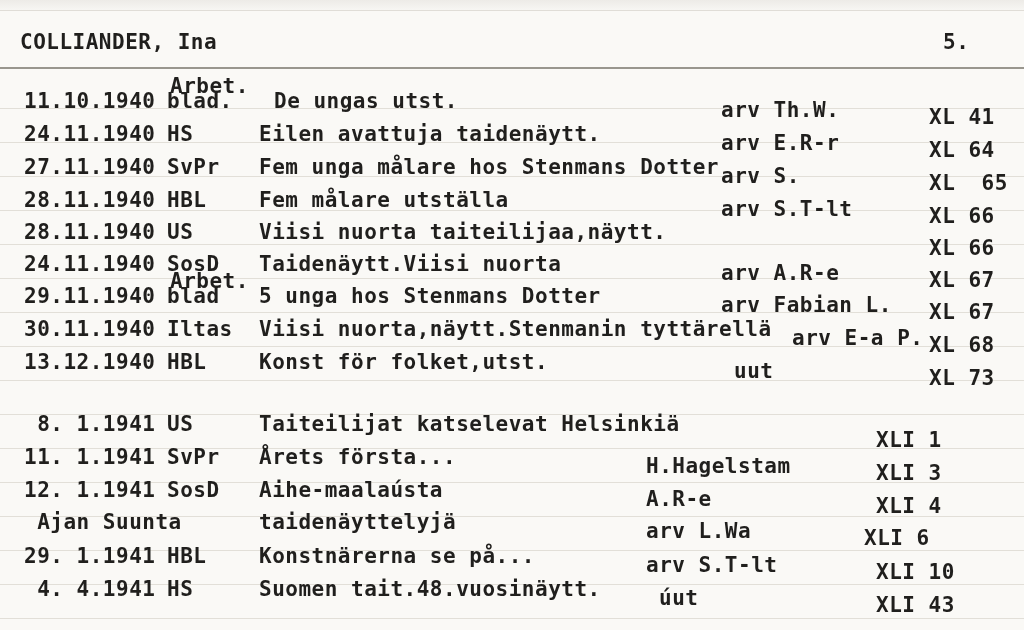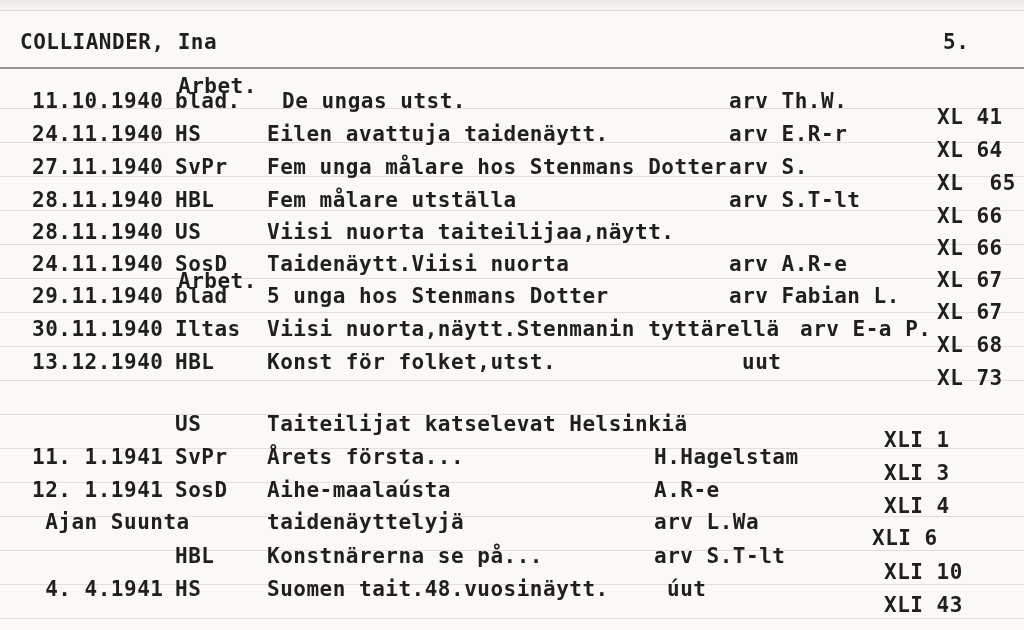--- a/index.html
+++ b/index.html
@@ -47,33 +47,33 @@
     width: 1001px; height: 28px;
     font-size: 21px;
     letter-spacing: 0.5px;
     white-space: pre;
   }
   .card-title { position: absolute; left: 20px; top: 0; }
   .page-no    { position: absolute; left: 943px; top: 0; }
 
   .row {
     position: absolute;
-    left: 12px;
+    left: 4px;
     width: 1013px;
     height: 26px;
     font-size: 21px;
     letter-spacing: 0.5px;
     line-height: 26px;
     white-space: pre;
   }
   .cell { position: absolute; top: 0; white-space: pre; }
   .col-date   { left: 20px; }
   .col-source { left: 163px; }
   .col-title  { left: 255px; }
-  .col-credit { left: 717px; }
+  .col-credit { left: 717px; margin-top: 9px; }
   .col-ref    { left: 925px; margin-top: 16px; }
 
   
   .src-stack { position: relative; display: inline-block; }
   .src-super {
     position: absolute;
     left: 3px; top: -15px;
     white-space: pre;
     text-align: right;
   }
@@ -184,20 +184,21 @@
 
 <div class="row r8">
   <span class="cell col-date">13.12.1940</span>
   <span class="cell col-source">HBL</span>
   <span class="cell col-title">Konst för folket,utst.</span>
   <span class="cell col-credit">uut</span>
   <span class="cell col-ref">XL 73</span>
 </div>
 
 <div class="row r9">
+  <span class="cell col-date"> 8. 1.1941</span>
   <span class="cell col-source">US</span>
   <span class="cell col-title">Taiteilijat katselevat Helsinkiä</span>
   <span class="cell col-credit"></span>
   <span class="cell col-ref">XLI 1</span>
 </div>
 
 <div class="row r10">
   <span class="cell col-date">11. 1.1941</span>
   <span class="cell col-source">SvPr</span>
   <span class="cell col-title">Årets första...</span>
@@ -215,20 +216,21 @@
 
 <div class="row r12">
   <span class="cell col-date"> Ajan Suunta</span>
   <span class="cell col-source"></span>
   <span class="cell col-title">taidenäyttelyjä</span>
   <span class="cell col-credit">arv L.Wa</span>
   <span class="cell col-ref">XLI 6</span>
 </div>
 
 <div class="row r13">
+  <span class="cell col-date">29. 1.1941</span>
   <span class="cell col-source">HBL</span>
   <span class="cell col-title">Konstnärerna se på...</span>
   <span class="cell col-credit">arv S.T-lt</span>
   <span class="cell col-ref">XLI 10</span>
 </div>
 
 <div class="row r14">
   <span class="cell col-date"> 4. 4.1941</span>
   <span class="cell col-source">HS</span>
   <span class="cell col-title">Suomen tait.48.vuosinäytt.</span>

